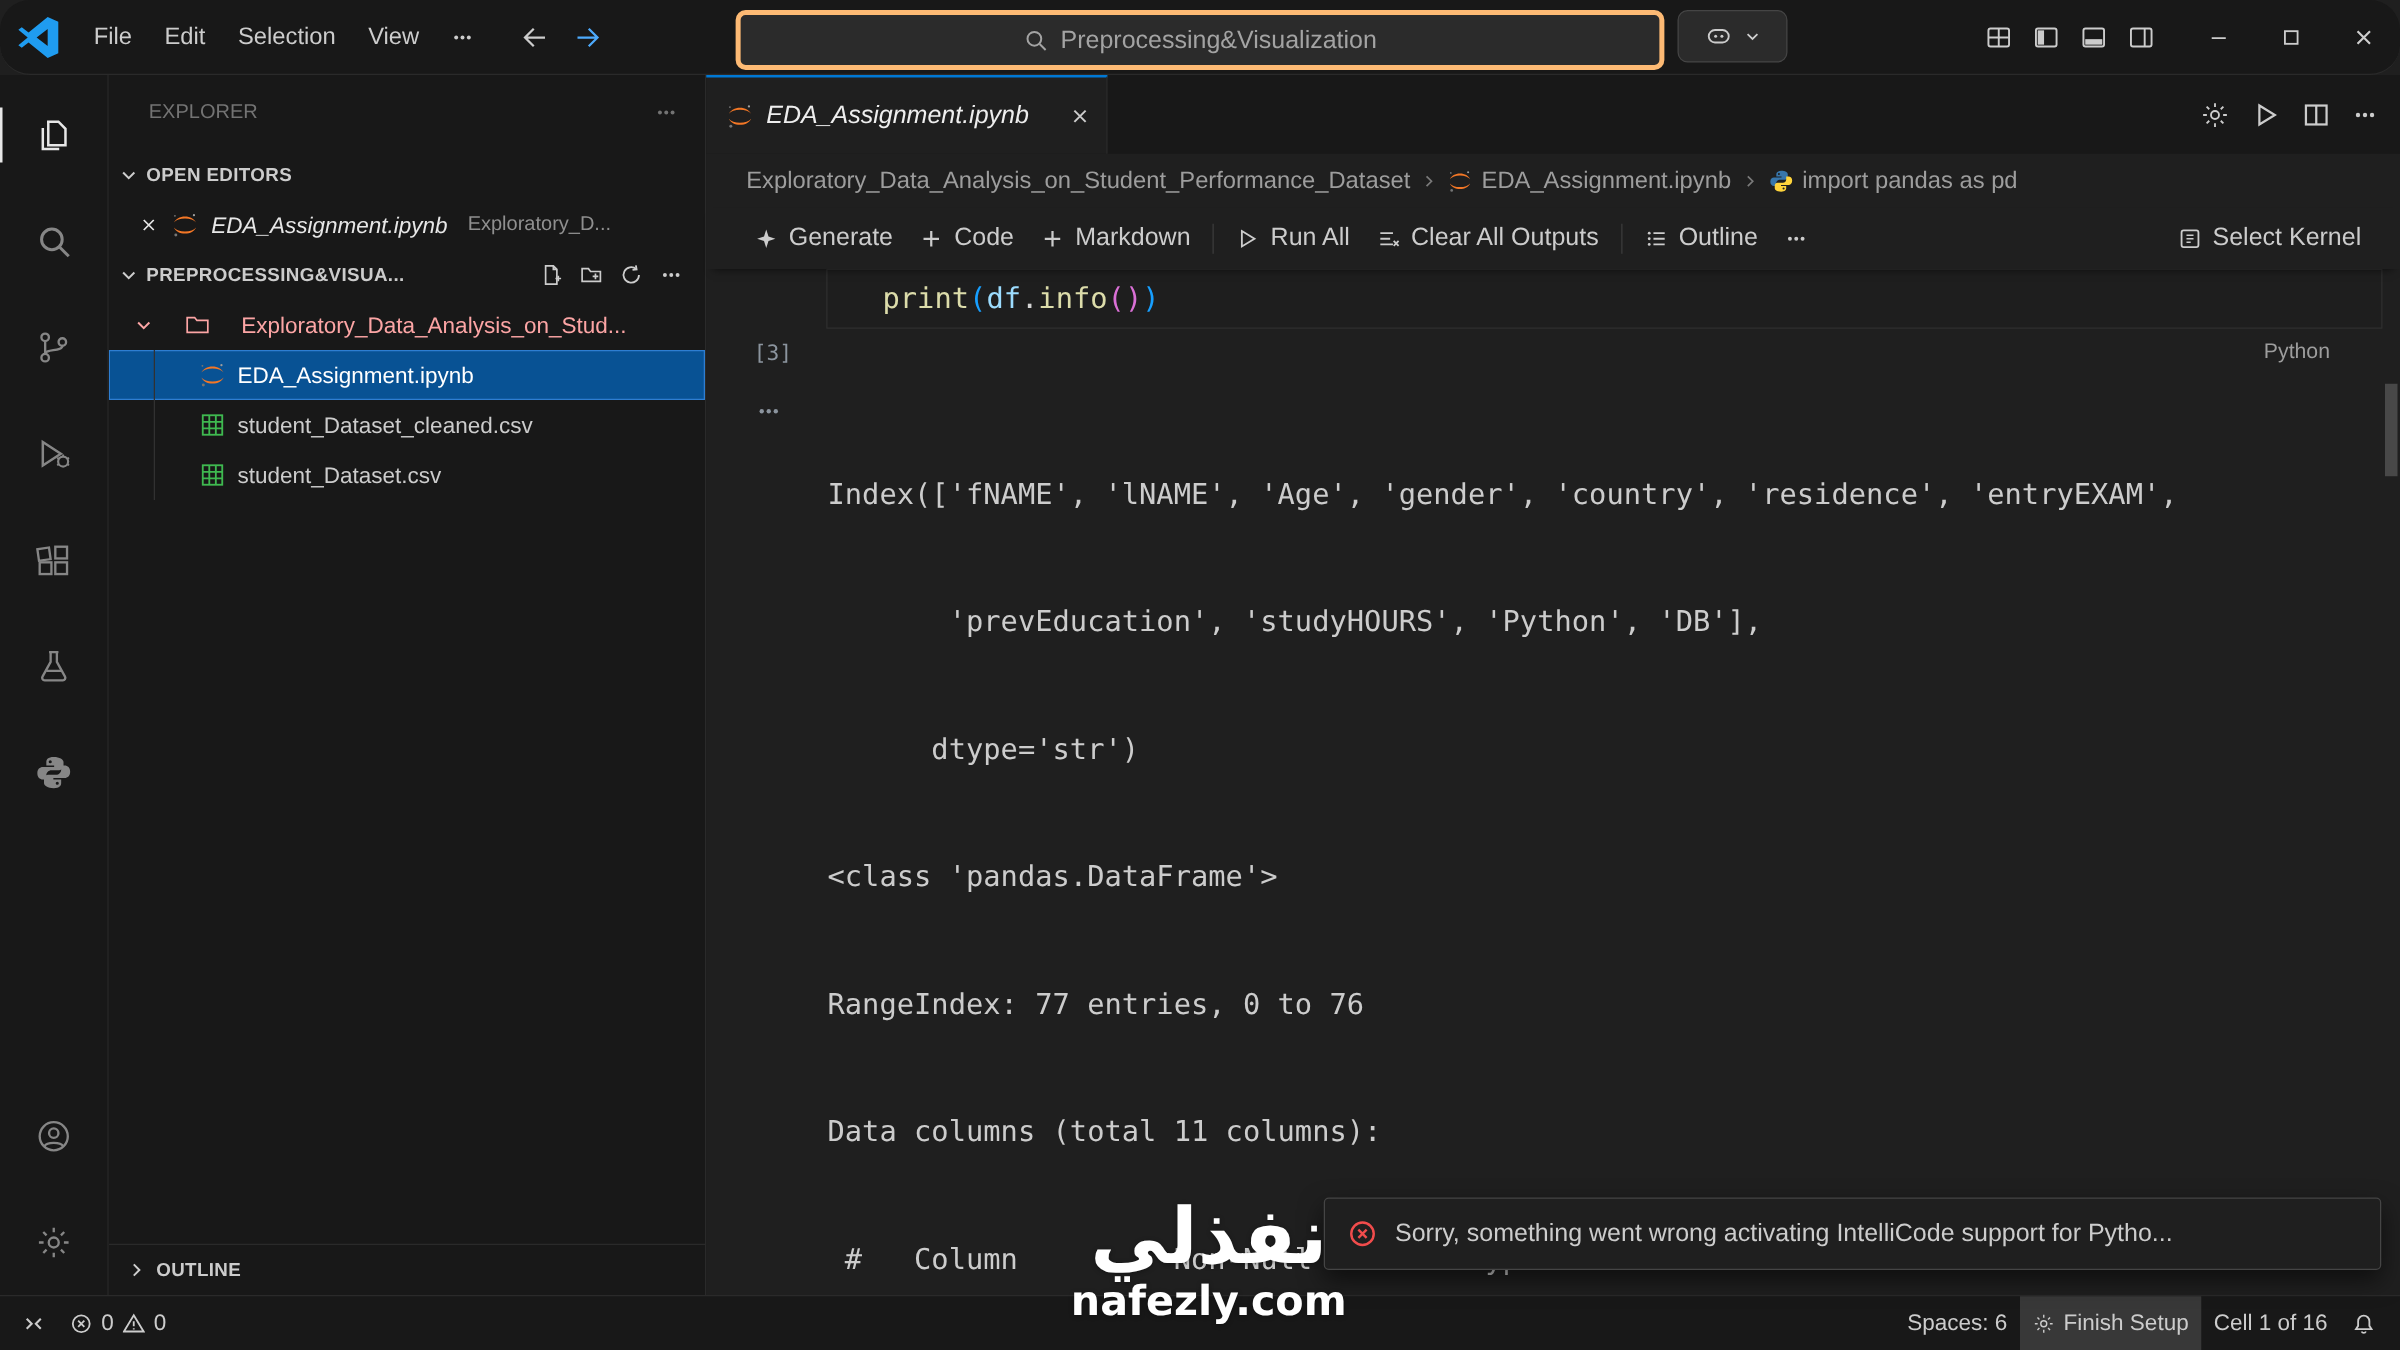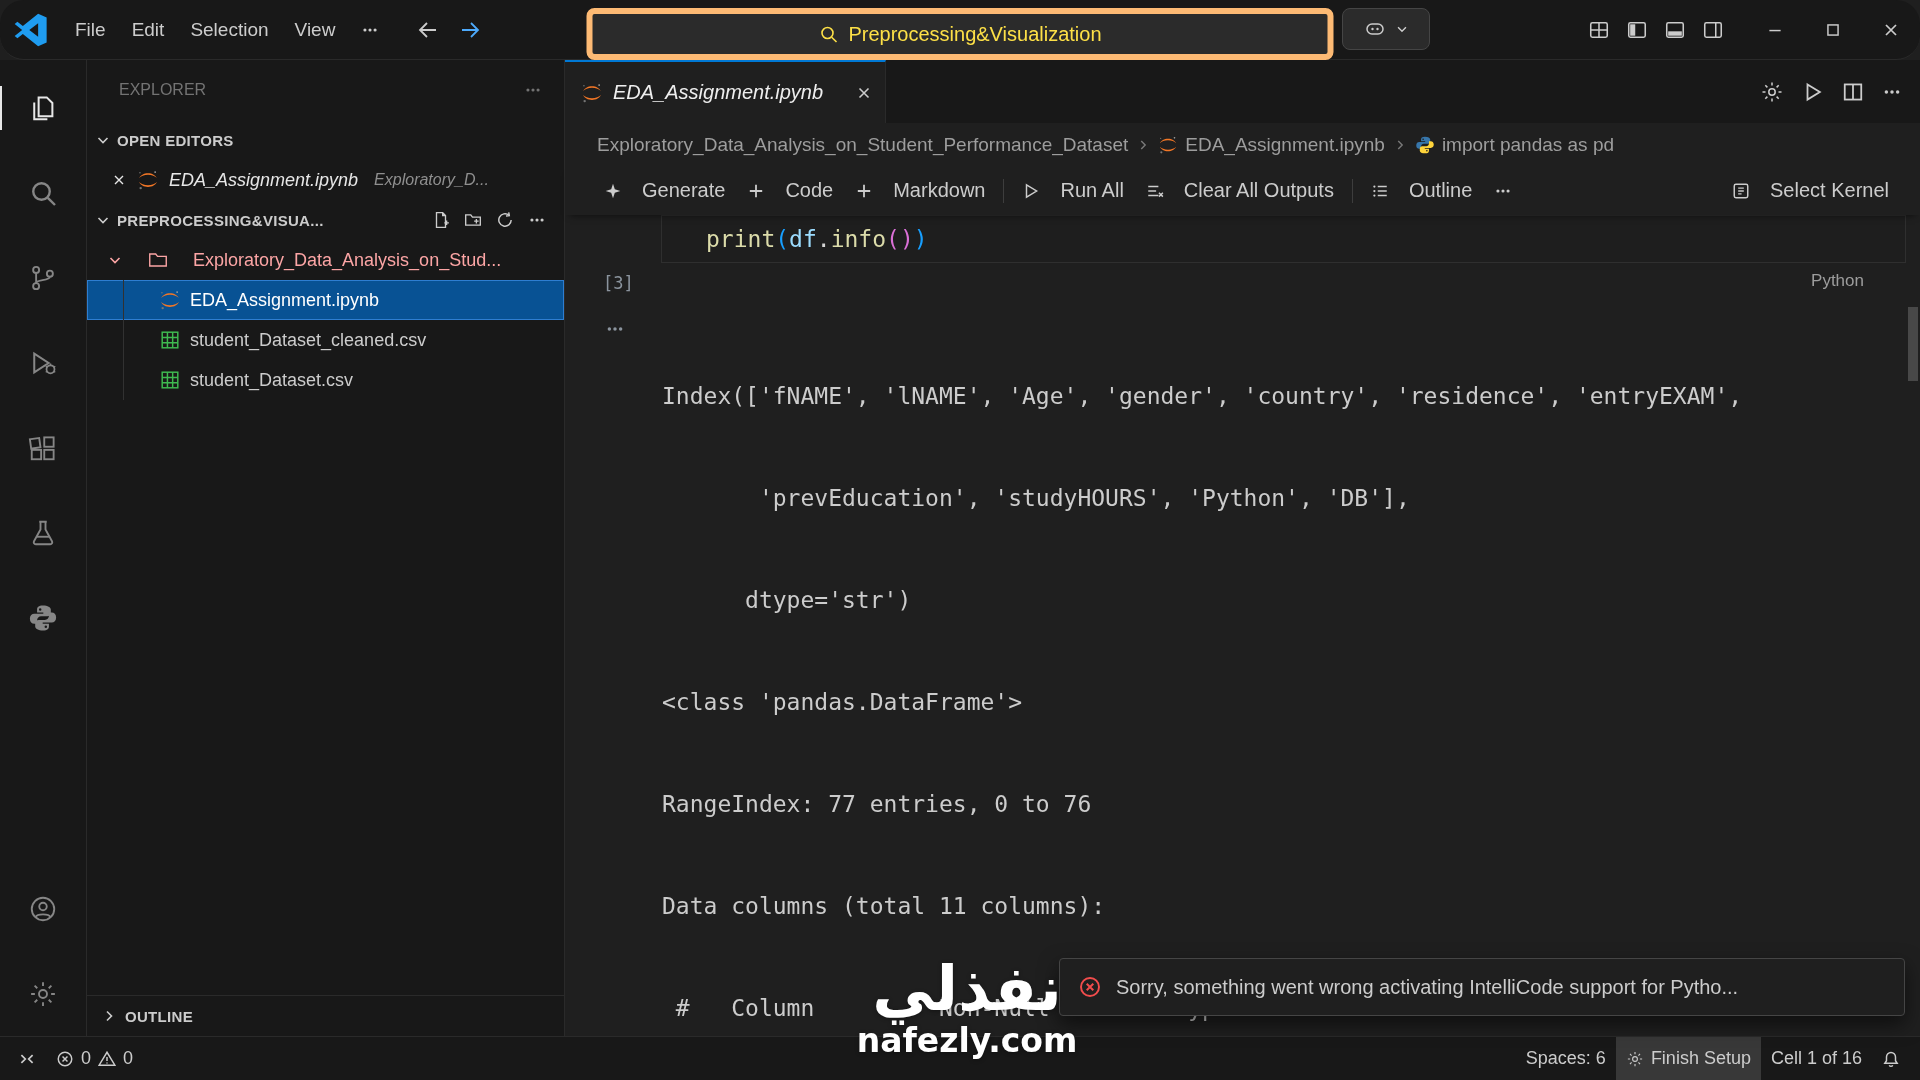--- a/index.html
+++ b/index.html
@@ -11,22 +11,22 @@
   .rot90{transform:rotate(90deg)}
   
   .titlebar{flex:0 0 59px;background:#181818;border-bottom:1px solid #2a2a2a;display:flex;align-items:center;
     padding-left:14px;position:relative;z-index:20;border-radius:24px;}
   .logo{margin-right:14px}
   .menus{display:flex;align-items:center;font-size:19px;color:#cccccc}
   .menu-item{padding:6px 13px;border-radius:6px;cursor:default}
   .nav-arrows{display:flex;align-items:center;gap:18px;margin-left:24px;color:#cccccc}
   .fwd{color:#4daafc}
   .command-center{position:absolute;left:50%;transform:translateX(-50%);top:8px;width:735px;height:40px;
-    background:#2b2b2b;border:6px solid #fdba74;border-radius:8px;display:flex;align-items:center;
-    justify-content:center;gap:10px;color:#fde047;font-size:20px;}
+    background:#2b2b2b;border:4px solid #fdba74;border-radius:8px;display:flex;align-items:center;
+    justify-content:center;gap:10px;color:#a3a3a3;font-size:20px;}
   .copilot-btn{position:absolute;left:1342px;top:8px;width:86px;height:40px;background:#2b2b2b;
     border:1px solid #454545;border-radius:8px;display:flex;align-items:center;justify-content:center;gap:8px;color:#cccccc}
   .tb-right{position:absolute;right:0;top:0;height:59px;display:flex;align-items:center}
   .layout-btns{display:flex;gap:16px;margin-right:22px;color:#cccccc}
   .win-btns{display:flex;height:100%}
   .win-btn{width:58px;height:100%;display:flex;align-items:center;justify-content:center;color:#cccccc}
   
   .main{flex:1;display:flex;min-height:0}
   .activitybar{flex:0 0 86px;background:#181818;border-right:1px solid #2a2a2a;display:flex;flex-direction:column;
     align-items:center;padding:16px 0 10px;gap:21px;}
@@ -39,21 +39,21 @@
   .sidebar{flex:0 0 477px;background:#181818;border-right:1px solid #2a2a2a;display:flex;flex-direction:column;
     font-size:18px;min-height:0;overflow:hidden}
   .sb-header{height:60px;display:flex;align-items:center;padding:0 22px 0 32px;font-size:16px;color:#737373}
   .sb-header .grow{flex:1}
   .sect{height:40px;display:flex;align-items:center;gap:6px;padding:0 18px 0 8px;font-weight:700;font-size:15px;
     letter-spacing:.3px;color:#cccccc;}
   .sect .grow{flex:1}
   .sect-actions{display:flex;gap:14px;color:#cccccc}
   .oe-item{height:40px;display:flex;align-items:center;gap:10px;padding:0 10px 0 24px;color:#e7e7e7}
   .oe-name{font-style:italic;white-space:nowrap}
-  .oe-desc{font-style:italic;color:#8f8f8f;font-size:16px;margin-left:6px;white-space:nowrap;overflow:hidden;
+  .oe-desc{color:#8f8f8f;font-size:16px;margin-left:6px;white-space:nowrap;overflow:hidden;
     text-overflow:ellipsis;min-width:0;flex:1}
   .tree{position:relative}
   .guide{position:absolute;left:36px;top:40px;bottom:0;width:1px;background:#313131}
   .row-folder{height:40px;display:flex;align-items:center;gap:24px;padding-left:20px;color:#fca5a5}
   .row-file{height:40px;display:flex;align-items:center;gap:9px;padding-left:72px;color:#cccccc;white-space:nowrap}
   .row-file.selected{background:#085294;color:#ffffff;box-shadow:inset 0 0 0 1px #2e7ed1}
   .sb-spacer{flex:1}
   .sb-foot{height:40px;display:flex;align-items:center;gap:8px;padding-left:14px;border-top:1px solid #2a2a2a;
     font-weight:700;font-size:15px;letter-spacing:.3px;color:#cccccc}
   
@@ -62,21 +62,21 @@
   .tab{width:292px;background:#1f1f1f;border-top:2px solid #0078d4;border-right:1px solid #2a2a2a;
     display:flex;align-items:center;gap:10px;padding:0 12px 0 16px}
   .tab-label{flex:1;font-style:italic;font-size:20px;color:#eeeeee;white-space:nowrap;overflow:hidden}
   .tab-actions{margin-left:auto;display:flex;align-items:center;gap:18px;padding-right:18px;color:#cccccc}
   .breadcrumbs{height:43px;display:flex;align-items:center;gap:8px;padding-left:32px;font-size:19px;color:#9d9d9d;
     white-space:nowrap}
   .bc-item{display:flex;align-items:center;gap:7px}
   .bc-sep{color:#7a7a7a}
   .nbtoolbar{height:49px;display:flex;align-items:center;padding-left:28px;font-size:20px;color:#cccccc;
     box-shadow:0 5px 7px -5px rgba(0,0,0,.65);position:relative;z-index:3}
-  .tb-btn{display:flex;align-items:center;gap:20px;padding:5px 11px;border-radius:5px;white-space:nowrap}
+  .tb-btn{display:flex;align-items:center;gap:9px;padding:5px 11px;border-radius:5px;white-space:nowrap}
   .tb-sep{width:1px;height:24px;background:#3d3d3d;margin:0 7px}
   .select-kernel{margin-left:auto;margin-right:20px}
   
   .nbarea{flex:1;position:relative;overflow:hidden;font-family:"DejaVu Sans Mono","Liberation Mono",monospace}
   .cell-editor{margin:0 14px 0 96px;height:46px;background:#1e1e1e;border:1px solid #2f2f2f;
     display:flex;align-items:center;padding-left:44px;font-size:23px;white-space:pre}
   .t-fn{color:#dcdcaa}.t-var{color:#9cdcfe}.t-pt{color:#d4d4d4}.t-b1{color:#179fff}.t-b2{color:#da70d6}
   .cell-status{height:46px;position:relative}
   .exec-count{position:absolute;left:38px;top:10px;font-size:17px;color:#8b949e}
   .lang-label{position:absolute;right:56px;top:8px;font-size:17px;color:#9d9d9d;

